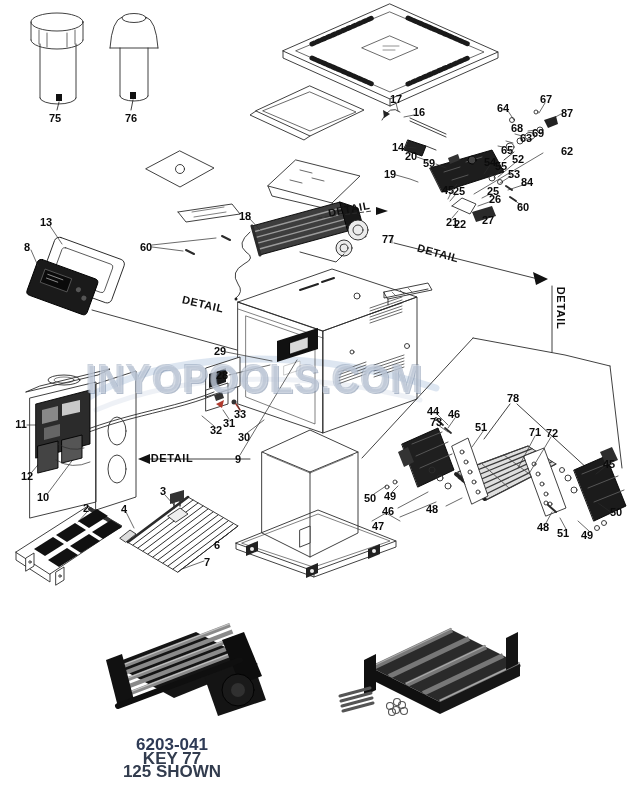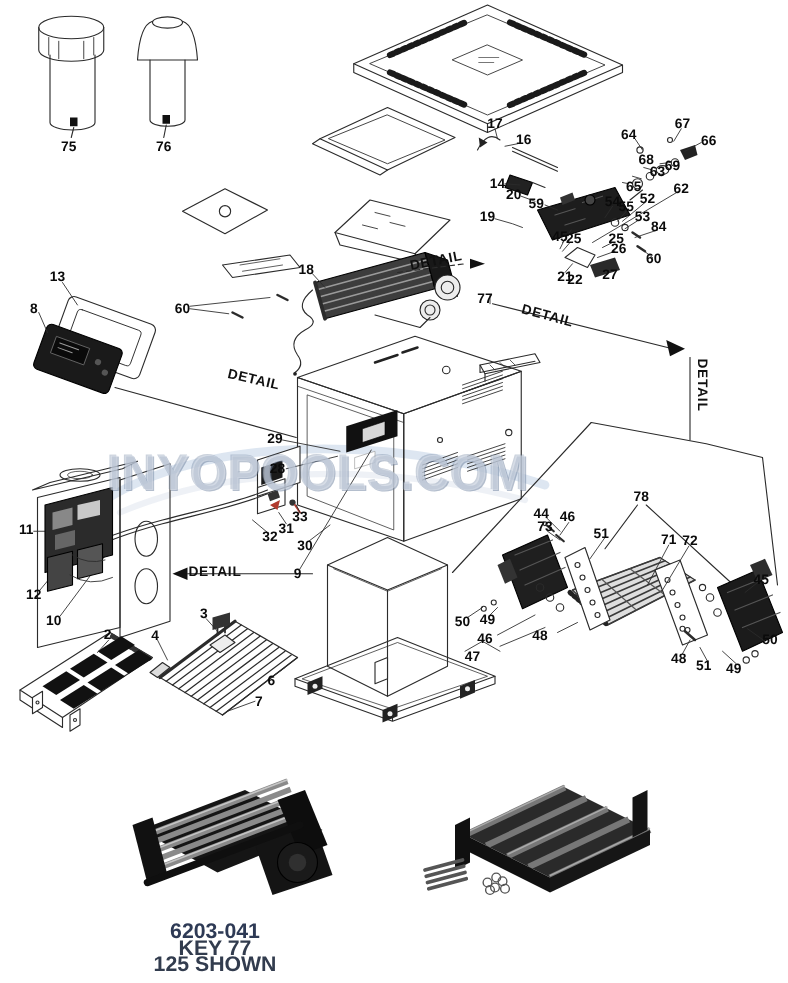--- a/index.html
+++ b/index.html
@@ -380,26 +380,26 @@
 <div class="watermark">INYOPOOLS.COM</div>
 
 <div>
 
 <div class="callout" style="left: 55px; top: 118px; transform: translate(-50%, -50%);">75</div>
       <div class="callout" style="left: 131px; top: 118px; transform: translate(-50%, -50%);">76</div>
       <div class="callout" style="left: 396px; top: 99px; transform: translate(-50%, -50%);">17</div>
       <div class="callout" style="left: 419px; top: 112px; transform: translate(-50%, -50%);">16</div>
       <div class="callout" style="left: 503px; top: 108px; transform: translate(-50%, -50%);">64</div>
       <div class="callout" style="left: 546px; top: 99px; transform: translate(-50%, -50%);">67</div>
-      <div class="callout" style="left: 567px; top: 113px; transform: translate(-50%, -50%);">66</div>
+      <div class="callout" style="left: 567px; top: 113px; transform: translate(-50%, -50%);">87</div>
       <div class="callout" style="left: 538px; top: 133px; transform: translate(-50%, -50%);">69</div>
       <div class="callout" style="left: 526px; top: 138px; transform: translate(-50%, -50%);">63</div>
       <div class="callout" style="left: 517px; top: 128px; transform: translate(-50%, -50%);">68</div>
       <div class="callout" style="left: 507px; top: 150px; transform: translate(-50%, -50%);">65</div>
-      <div class="callout" style="left: 545px; top: 151px; transform: translate(-50%, -50%);">62</div>
+      <div class="callout" style="left: 567px; top: 151px; transform: translate(-50%, -50%);">62</div>
       <div class="callout" style="left: 398px; top: 147px; transform: translate(-50%, -50%);">14</div>
       <div class="callout" style="left: 411px; top: 156px; transform: translate(-50%, -50%);">20</div>
       <div class="callout" style="left: 429px; top: 163px; transform: translate(-50%, -50%);">59</div>
       <div class="callout" style="left: 390px; top: 174px; transform: translate(-50%, -50%);">19</div>
       <div class="callout" style="left: 518px; top: 159px; transform: translate(-50%, -50%);">52</div>
       <div class="callout" style="left: 490px; top: 162px; transform: translate(-50%, -50%); text-align: center;">54</div>
       <div class="callout" style="left: 501px; top: 166px; transform: translate(-50%, -50%);">55</div>
       <div class="callout" style="left: 514px; top: 174px; transform: translate(-50%, -50%);">53</div>
       <div class="callout" style="left: 527px; top: 182px; transform: translate(-50%, -50%);">84</div>
       <div class="callout" style="left: 460px; top: 180px; transform: translate(-50%, -50%); margin-top: 44px;">22</div>

